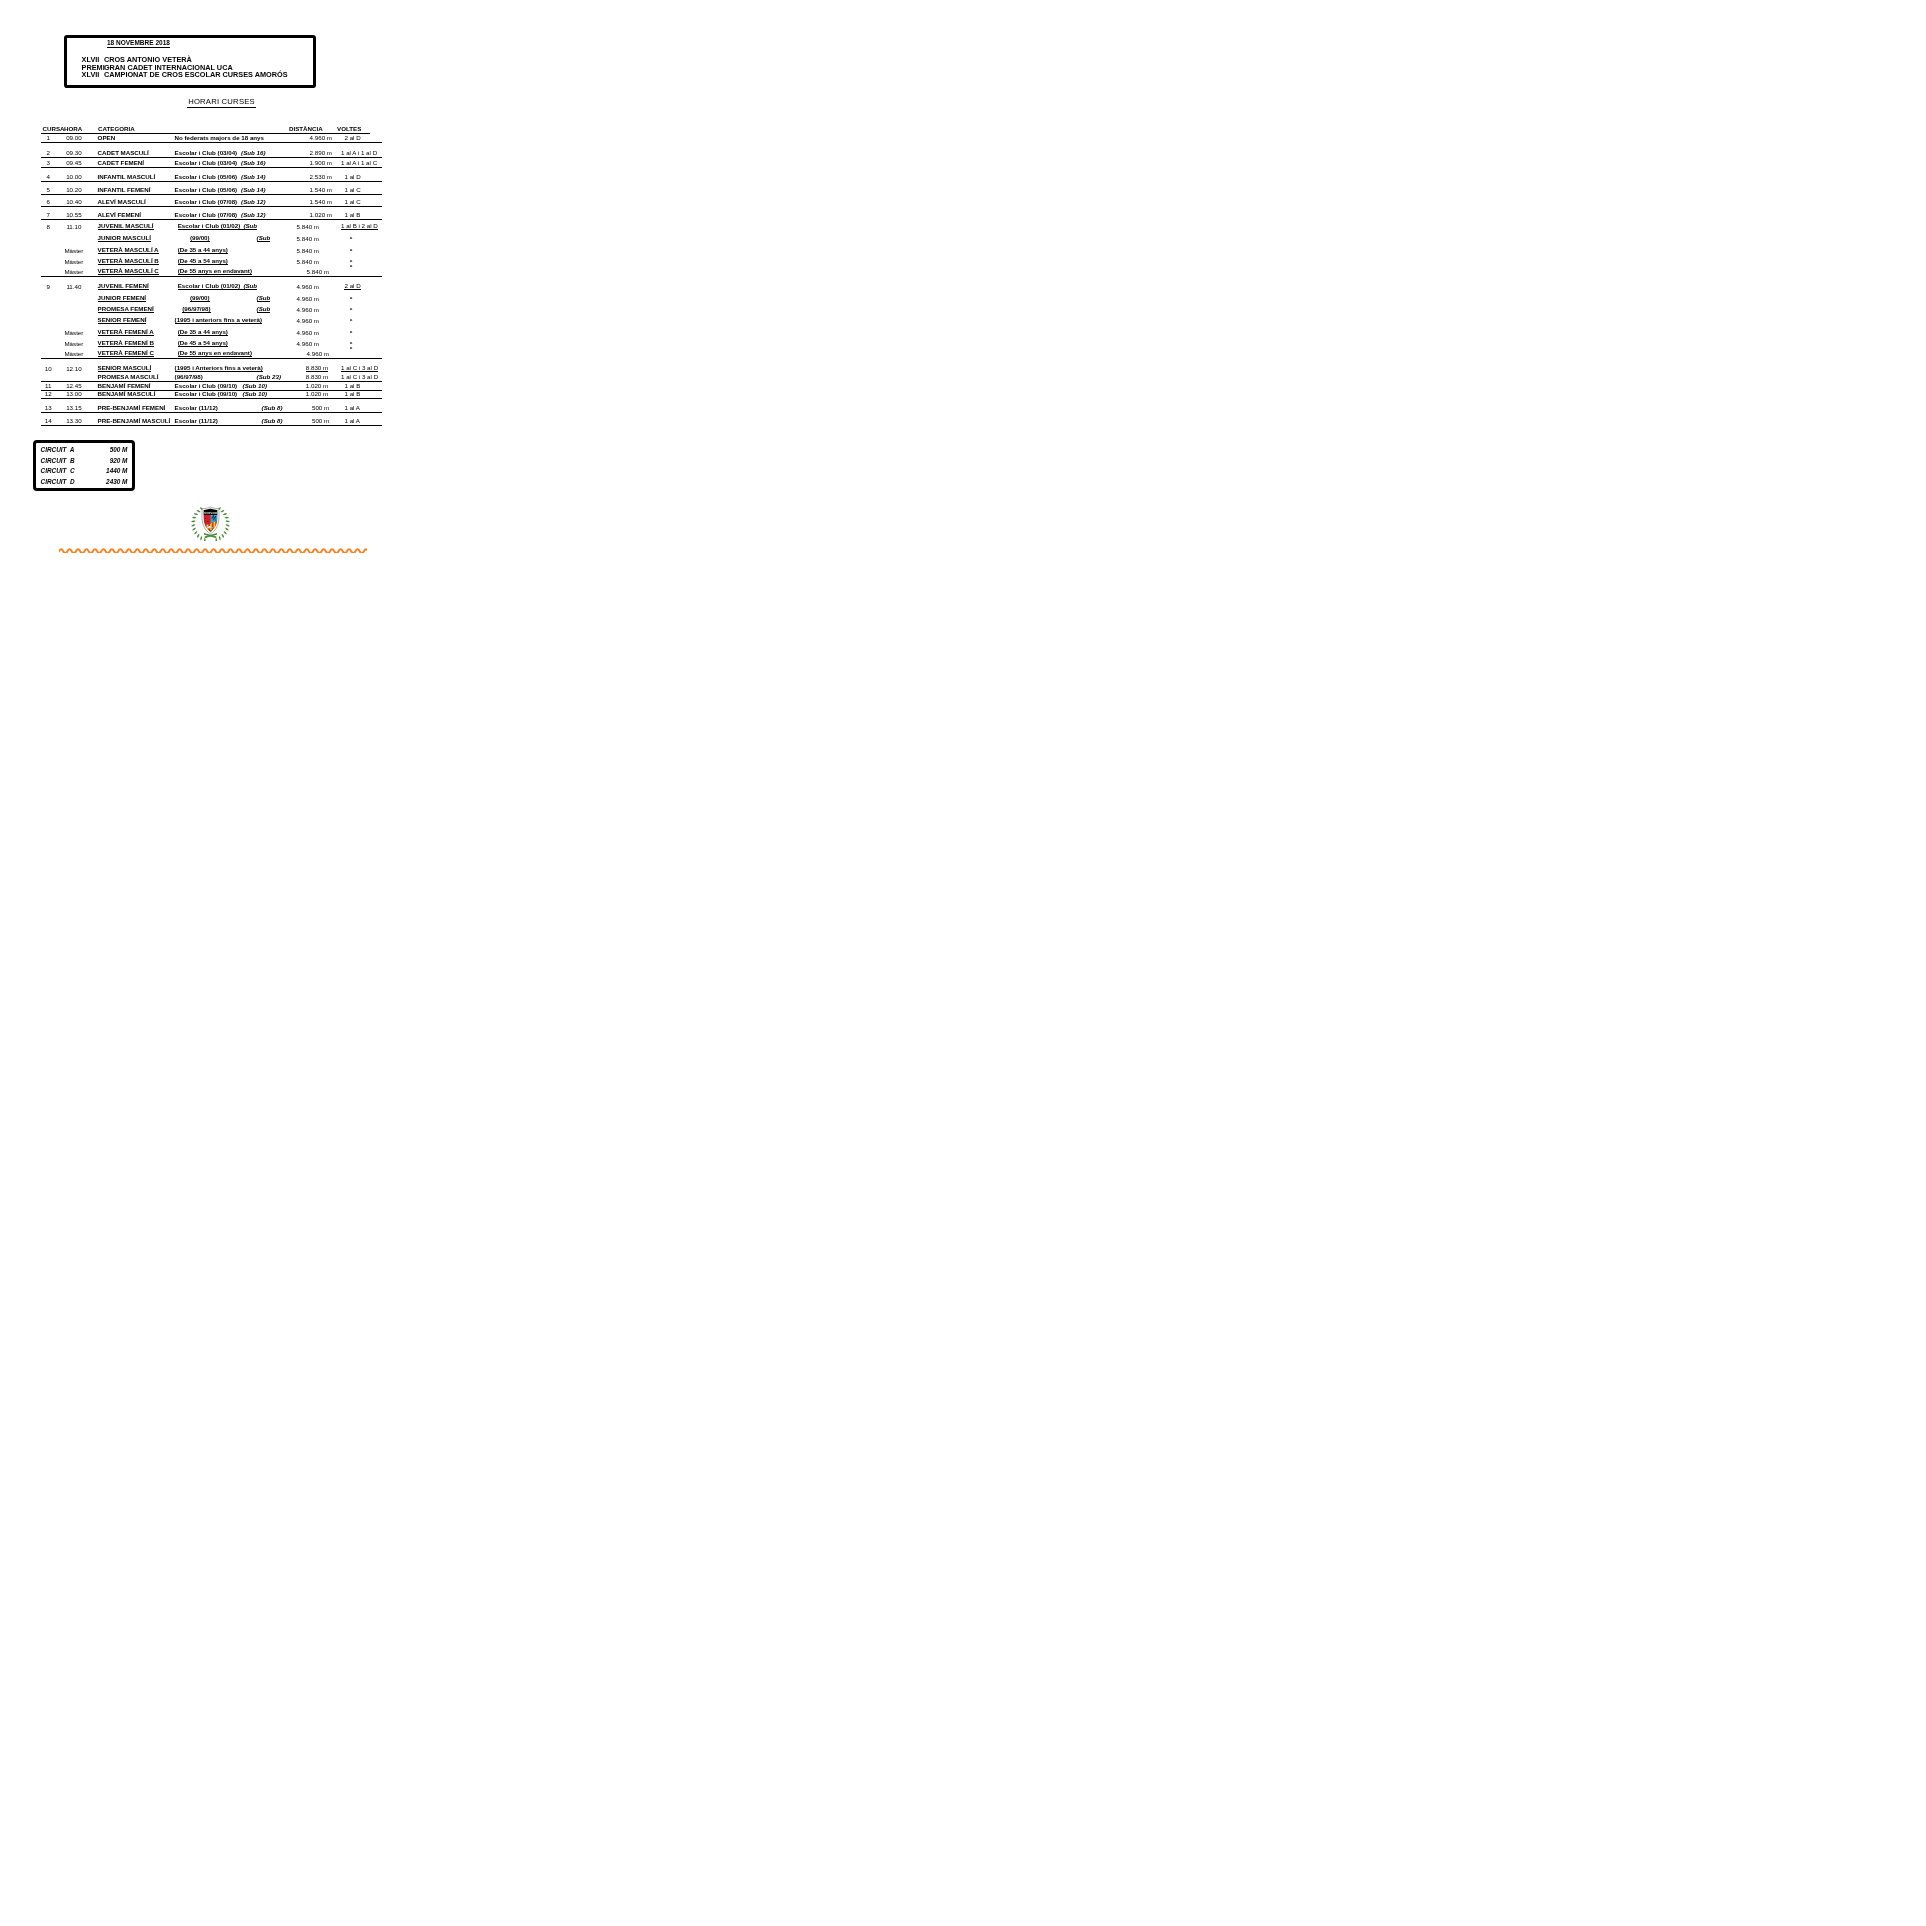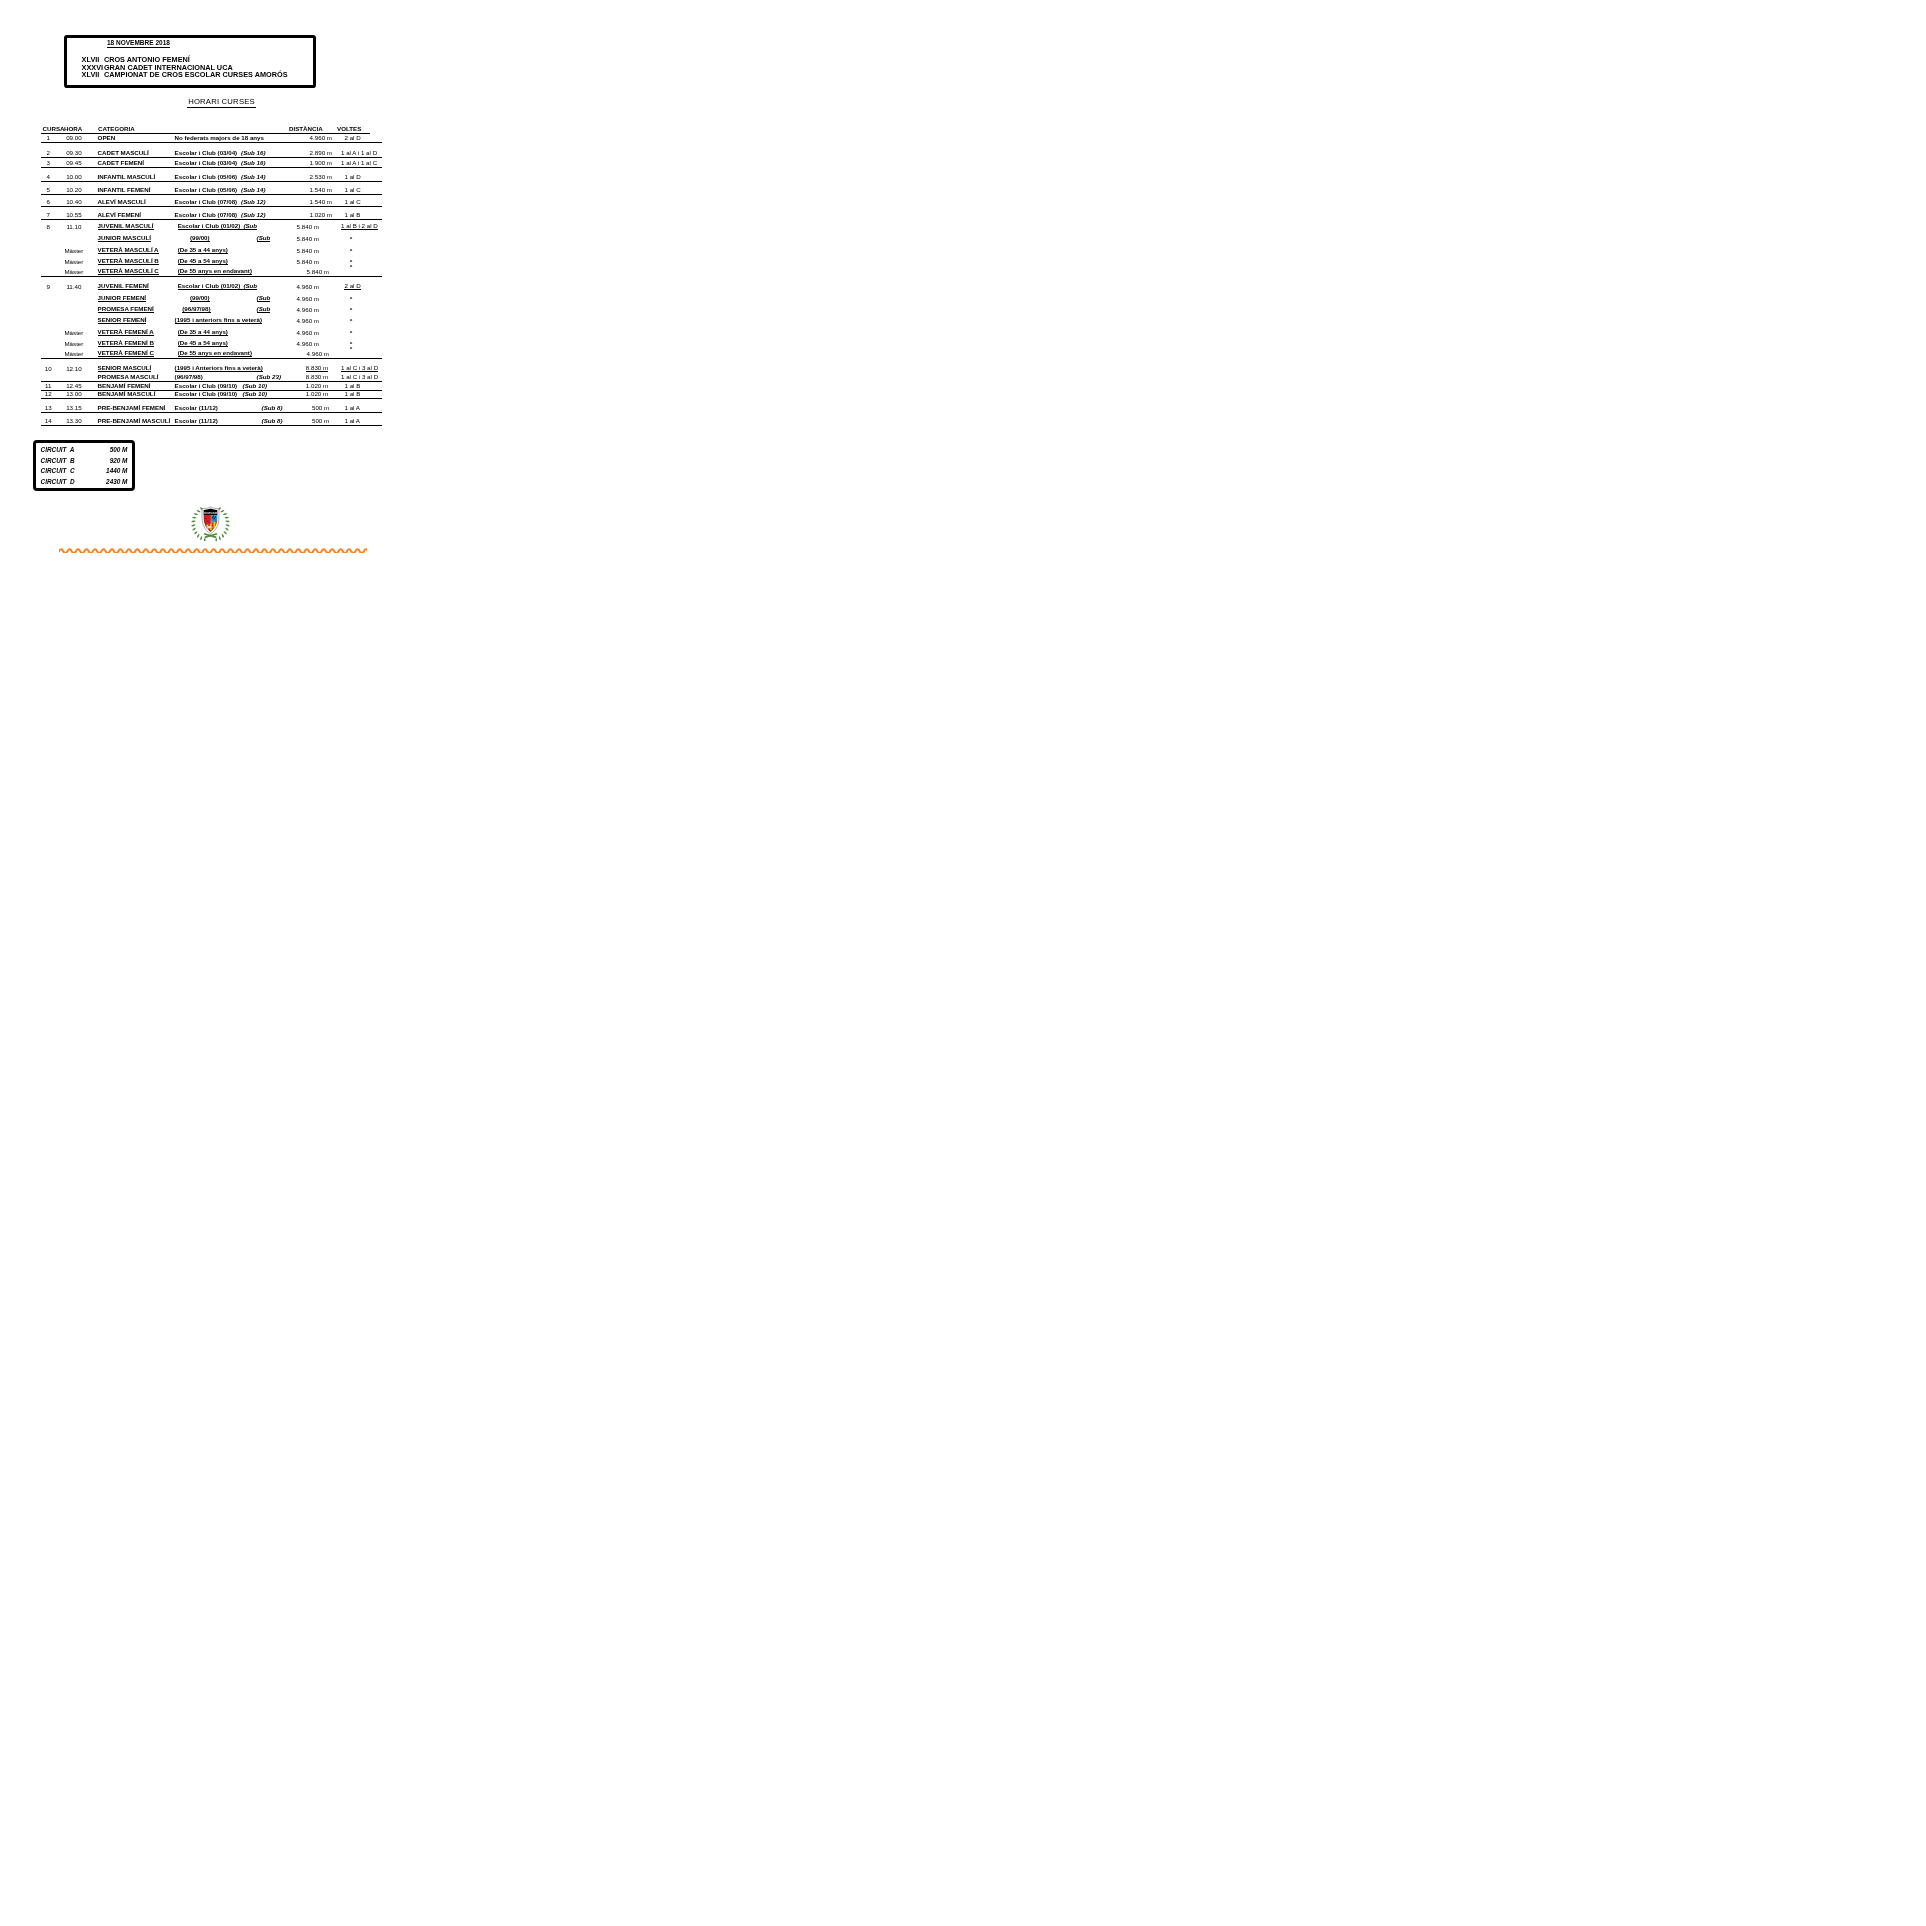--- a/index.html
+++ b/index.html
@@ -53,24 +53,24 @@
 </head>
 <body>
 
 <div class="page">
 
   <div class="event-box">
     <div class="event-date">18 NOVEMBRE 2018</div>
     <div class="event-lines">
       <div class="event-line">
         <span>XLVII</span>
-        <span>CROS ANTONIO FEMENÍ</span>
+        <span>CROS ANTONIO VETERÀ</span>
       </div>
       <div class="event-line">
-        <span>XXXVI</span>
+        <span>PREMI</span>
         <span>GRAN CADET INTERNACIONAL UCA</span>
       </div>
       <div class="event-line">
         <span>XLVII</span>
         <span>CAMPIONAT DE CROS ESCOLAR CURSES AMORÓS</span>
       </div>
     </div>
   </div>
 
   <div class="main-title">HORARI CURSES</div>

